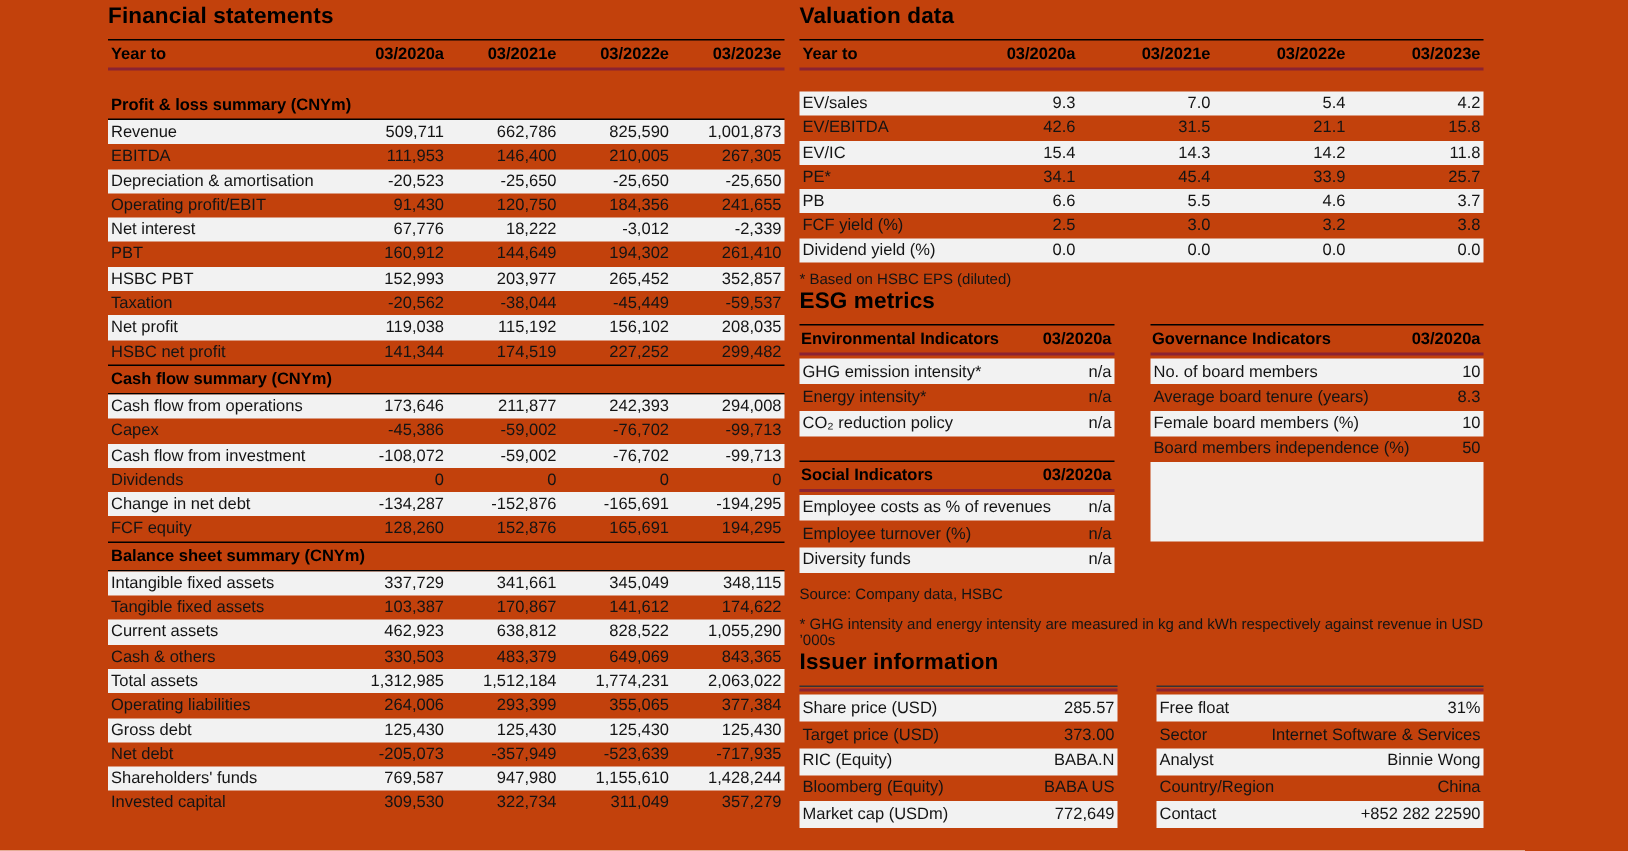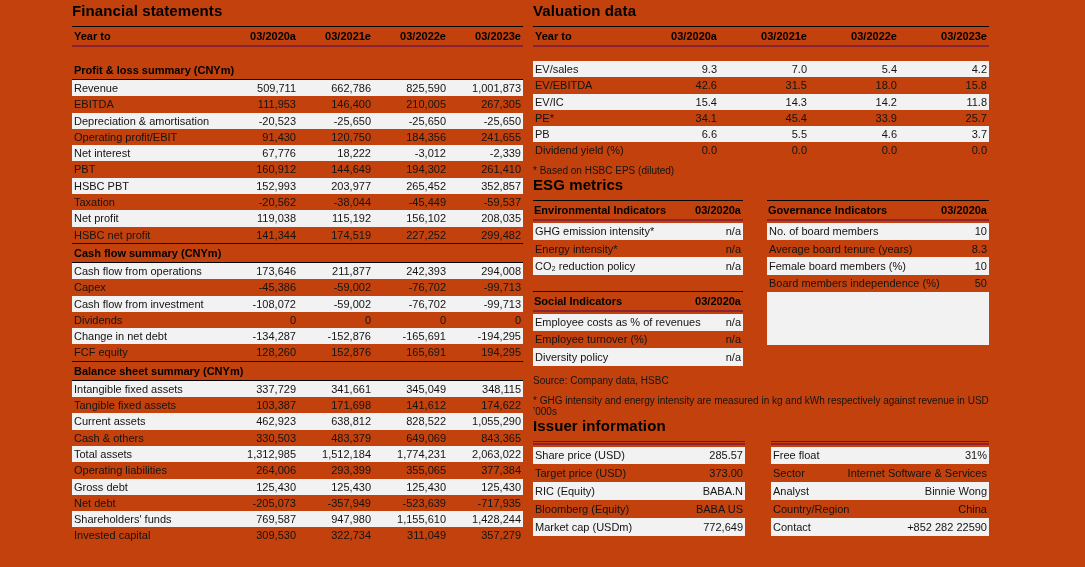--- a/index.html
+++ b/index.html
@@ -232,21 +232,21 @@
     <span class="c-label">Intangible fixed assets</span>
     <span class="c-val">337,729</span>
     <span class="c-val">341,661</span>
     <span class="c-val">345,049</span>
     <span class="c-val">348,115</span>
   </div>
 
   <div class="row">
     <span class="c-label">Tangible fixed assets</span>
     <span class="c-val">103,387</span>
-    <span class="c-val">171,698</span>
+    <span class="c-val">170,867</span>
     <span class="c-val">141,612</span>
     <span class="c-val">174,622</span>
   </div>
 
   <div class="row">
     <span class="c-label">Current assets</span>
     <span class="c-val">462,923</span>
     <span class="c-val">638,812</span>
     <span class="c-val">828,522</span>
     <span class="c-val">1,055,290</span>
@@ -329,21 +329,21 @@
     <span class="c-val">9.3</span>
     <span class="c-val">7.0</span>
     <span class="c-val">5.4</span>
     <span class="c-val">4.2</span>
   </div>
 
   <div class="row">
     <span class="c-label">EV/EBITDA</span>
     <span class="c-val">42.6</span>
     <span class="c-val">31.5</span>
-    <span class="c-val">18.0</span>
+    <span class="c-val">21.1</span>
     <span class="c-val">15.8</span>
   </div>
 
   <div class="row">
     <span class="c-label">EV/IC</span>
     <span class="c-val">15.4</span>
     <span class="c-val">14.3</span>
     <span class="c-val">14.2</span>
     <span class="c-val">11.8</span>
   </div>
@@ -357,20 +357,27 @@
   </div>
 
   <div class="row">
     <span class="c-label">PB</span>
     <span class="c-val">6.6</span>
     <span class="c-val">5.5</span>
     <span class="c-val">4.6</span>
     <span class="c-val">3.7</span>
   </div>
 
+  <div class="row">
+    <span class="c-label">FCF yield (%)</span>
+    <span class="c-val">2.5</span>
+    <span class="c-val">3.0</span>
+    <span class="c-val">3.2</span>
+    <span class="c-val">3.8</span>
+  </div>
 
   <div class="row">
     <span class="c-label">Dividend yield (%)</span>
     <span class="c-val">0.0</span>
     <span class="c-val">0.0</span>
     <span class="c-val">0.0</span>
     <span class="c-val">0.0</span>
   </div>
 </div>
     </div>
@@ -410,21 +417,21 @@
     <span class="c-label">Employee costs as % of revenues</span>
     <span class="c-kval">n/a</span>
   </div>
 
   <div class="row kv esg-row">
     <span class="c-label">Employee turnover (%)</span>
     <span class="c-kval">n/a</span>
   </div>
 
   <div class="row kv esg-row">
-    <span class="c-label">Diversity policy</span>
+    <span class="c-label">Diversity funds</span>
     <span class="c-kval">n/a</span>
   </div>
 </div>
       </div>
 
       <div class="esg-col-right">
         <div class="kv-head">
           <span class="h-label">Governance Indicators</span>
           <span>03/2020a</span>
         </div>

